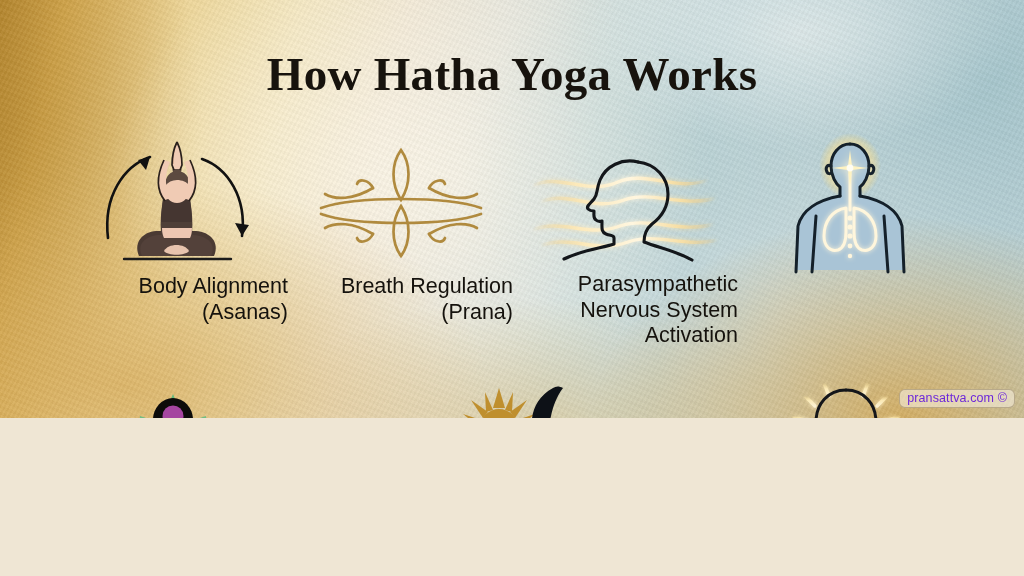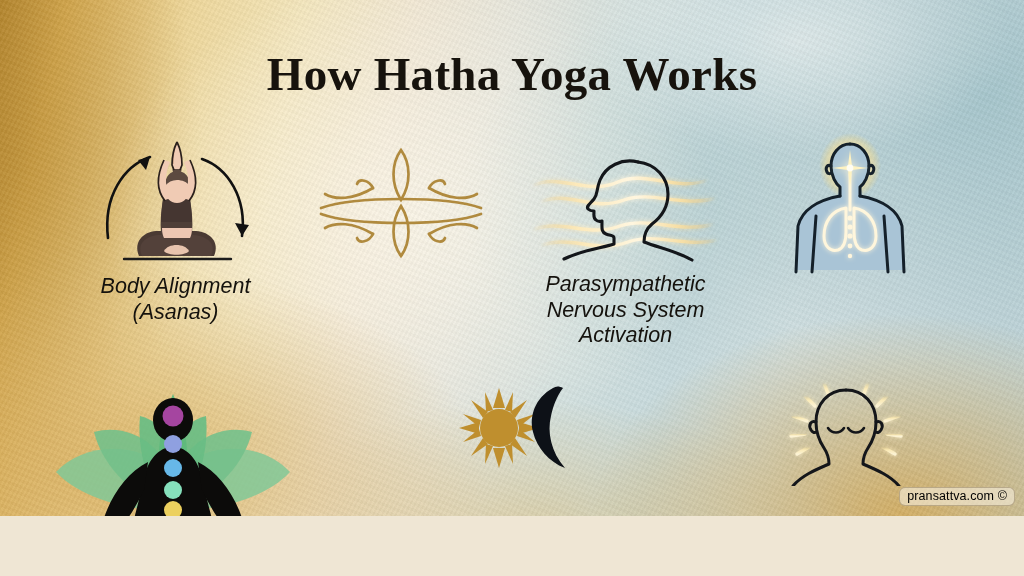--- a/index.html
+++ b/index.html
@@ -5,21 +5,21 @@
 <style>
   * { margin:0; padding:0; box-sizing:border-box; }
   html,body { width:1024px; height:576px; overflow:hidden; }
   body {
     font-family:"Liberation Sans", sans-serif;
     background:#efe6d4;
     position:relative;
   }
   #stage {
     position:absolute; left:0; top:0;
-    width:1024px; height:516px;
+    width:1024px; height:418px;
     overflow:hidden;
   }
 
   
   .bg { position:absolute; inset:0; }
   .bg-base {
     background:
       linear-gradient(102deg,
         #b4862f 0%,
         #d9ae55 6%,
@@ -82,21 +82,21 @@
     position:absolute; left:0; top:47px; width:1024px;
     text-align:center;
     font-family:"Liberation Serif", serif;
     font-size:47px;
     font-weight:700;
     color:#17130d;
     letter-spacing:.3px;
   }
 
   
-  .card { position:absolute; text-align:center;font-style:italic; }
+  .card { position:absolute; text-align:right; }
   .icon-wrap { position:relative; margin:0 auto; }
   .label {
     font-family:"Liberation Sans", sans-serif;
     font-weight:400;
     font-size:21.5px;
     line-height:25.5px;
     color:#15120d;
     white-space:pre-line;
   }
 
@@ -111,21 +111,21 @@
   #card-sunmoon   { left:350px; top:382px; width:330px; }
   #card-meditate  { left:716px; top:376px; width:260px; }
 
   .watermark {
     position:absolute; right:9px; bottom:10px;
     background:rgba(243,235,218,.62);
     border:1px solid rgba(120,100,66,.40);
     border-radius:6px;
     padding:1px 7px 2px 7px;
     font-size:12.5px;
-    color:#000000;
+    color:#6d28d9;
     letter-spacing:.1px;
     font-family:"Liberation Sans", sans-serif;
   }
   svg { display:block; }
 </style>
 </head>
 <body>
 
 <div id="stage">
 
@@ -213,20 +213,22 @@
             <path d="M118 50 C122 42, 132 40, 134 46"></path>
 
             <path d="M62 96 C42 84, 24 84, 14 90"></path>
             <path d="M62 96 C58 104, 48 106, 46 100"></path>
 
             <path d="M118 96 C138 84, 156 84, 166 90"></path>
             <path d="M118 96 C122 104, 132 106, 134 100"></path>
           </g>
         </svg>
       </div>
+      <div class="label" style="margin-top:6px;">Breath Regulation
+(Prana)</div>
     </div>
 
     <div class="card" id="card-parasym">
       <div class="icon-wrap" style="width:200px;height:130px;">
         <svg width="200" height="130" viewBox="0 0 200 130">
           <defs>
             <linearGradient id="gw" x1="0" y1="0" x2="1" y2="0">
               <stop offset="0%" stop-color="#f5cf7f" stop-opacity="0"></stop>
               <stop offset="25%" stop-color="#fde9b9" stop-opacity=".95"></stop>
               <stop offset="55%" stop-color="#fff6df" stop-opacity="1"></stop>

